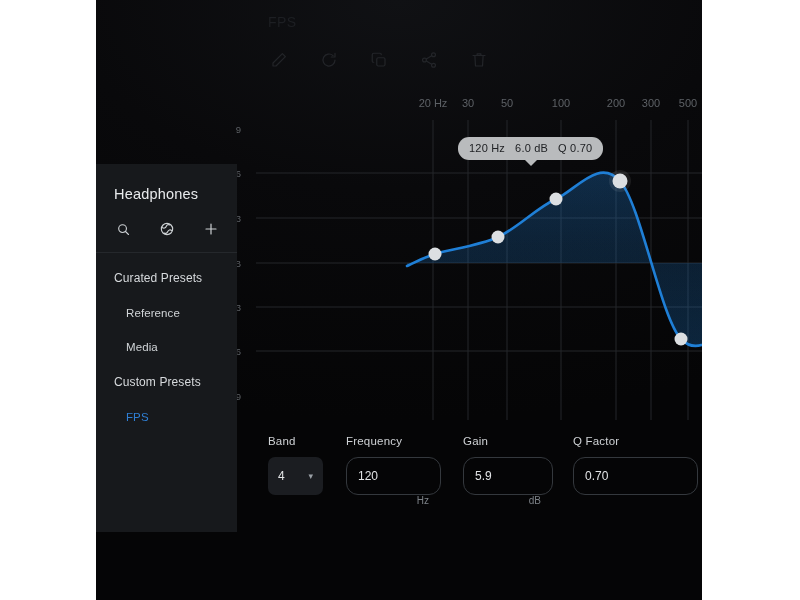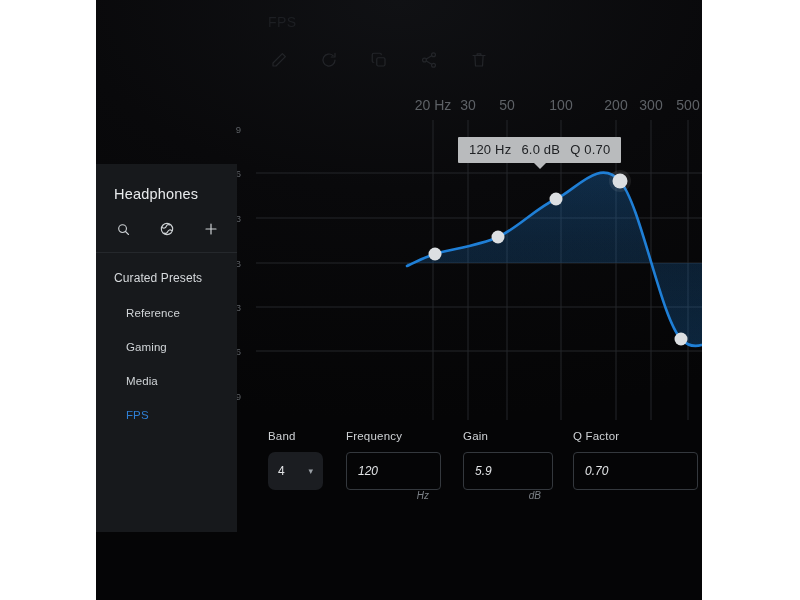--- a/index.html
+++ b/index.html
@@ -33,63 +33,63 @@
   }
   .tool-btn svg{display:block;}
 
   
   .chart-area{
     position:absolute;left:160px;top:95px;width:446px;height:325px;
   }
   .chart-svg{position:absolute;left:0;top:0;}
 
   .x-label{
-    position:absolute;font-size:14px;color:#5d6166;white-space:nowrap;
+    position:absolute;font-size:11px;color:#5d6166;white-space:nowrap;
     transform:translateX(-50%);
   }
   .y-label{
     position:absolute;font-size:9.5px;color:#5d6166;white-space:nowrap;
     transform:translateY(-50%);right:0;
   }
   .y-axis{position:absolute;left:105px;top:95px;width:40px;height:325px;}
 
   
   .tooltip{
     position:absolute;left:362px;top:137px;
-    background:#b9bbbd;color:#202225;border-radius:1px;
-    padding:5px 11px 6px 11px;font-size:13px;white-space:nowrap;
+    background:#b9bbbd;color:#202225;border-radius:11px;
+    padding:5px 11px 6px 11px;font-size:11px;white-space:nowrap;
     letter-spacing:.2px;
   }
   .tooltip .tip-arrow{
     position:absolute;left:50%;bottom:-6px;margin-left:-6px;
     width:0;height:0;border-left:6px solid transparent;
     border-right:6px solid transparent;border-top:6px solid #b9bbbd;
   }
   .tooltip-row{display:flex;gap:10px;}
 
   
   .param-strip{
     position:absolute;left:172px;top:425px;width:420px;height:70px;
-    display:flex;align-items:center;
+    display:flex;align-items:flex-end;
   }
   .param{display:flex;flex-direction:column;}
   .param-label{
     font-size:11.5px;color:#cfd2d5;margin-bottom:10px;letter-spacing:.2px;
   }
   .band-select{
     width:55px;height:38px;background:#1b1d21;border-radius:7px;
     display:flex;align-items:center;justify-content:space-between;
     padding:0 10px;box-sizing:border-box;cursor:pointer;
   }
   .band-value{font-size:12px;color:#e2e4e6;}
   .chev{color:#9aa0a6;font-size:9px;line-height:1;}
   .field{
-    height:38px;background:transparent;border:1px solid #34383d;border-radius:4px;
+    height:38px;background:transparent;border:1px solid #34383d;border-radius:12px;
     display:flex;align-items:center;justify-content:space-between;
-    padding:0 11px;box-sizing:border-box;cursor:text;font-style:italic;
+    padding:0 11px;box-sizing:border-box;cursor:text;
   }
   .field-value{font-size:12px;color:#e2e4e6;}
   .field-unit{font-size:10px;color:#7d8288;margin-top:48px;}
   .f-freq{width:95px;}
   .f-gain{width:90px;}
   .f-q{width:125px;}
 
   
   .sidebar{
     position:absolute;left:96px;top:164px;width:141px;height:368px;
@@ -303,19 +303,19 @@
           <line x1="12" y1="4.5" x2="12" y2="19.5"></line>
           <line x1="4.5" y1="12" x2="19.5" y2="12"></line>
         </svg>
       </div>
     </div>
 
     <div class="sb-divider"></div>
     <div class="sb-list" id="sb-list">
         <div class="sb-group">Curated Presets</div>
         <div class="sb-item">Reference</div>
-        <div class="sb-item">Gaming</div>
         <div class="sb-item">Media</div>
+        <div class="sb-group">Custom Presets</div>
         <div class="sb-item active">FPS</div>
       </div>
   </div>
 
 </div>
 
 </body></html>

